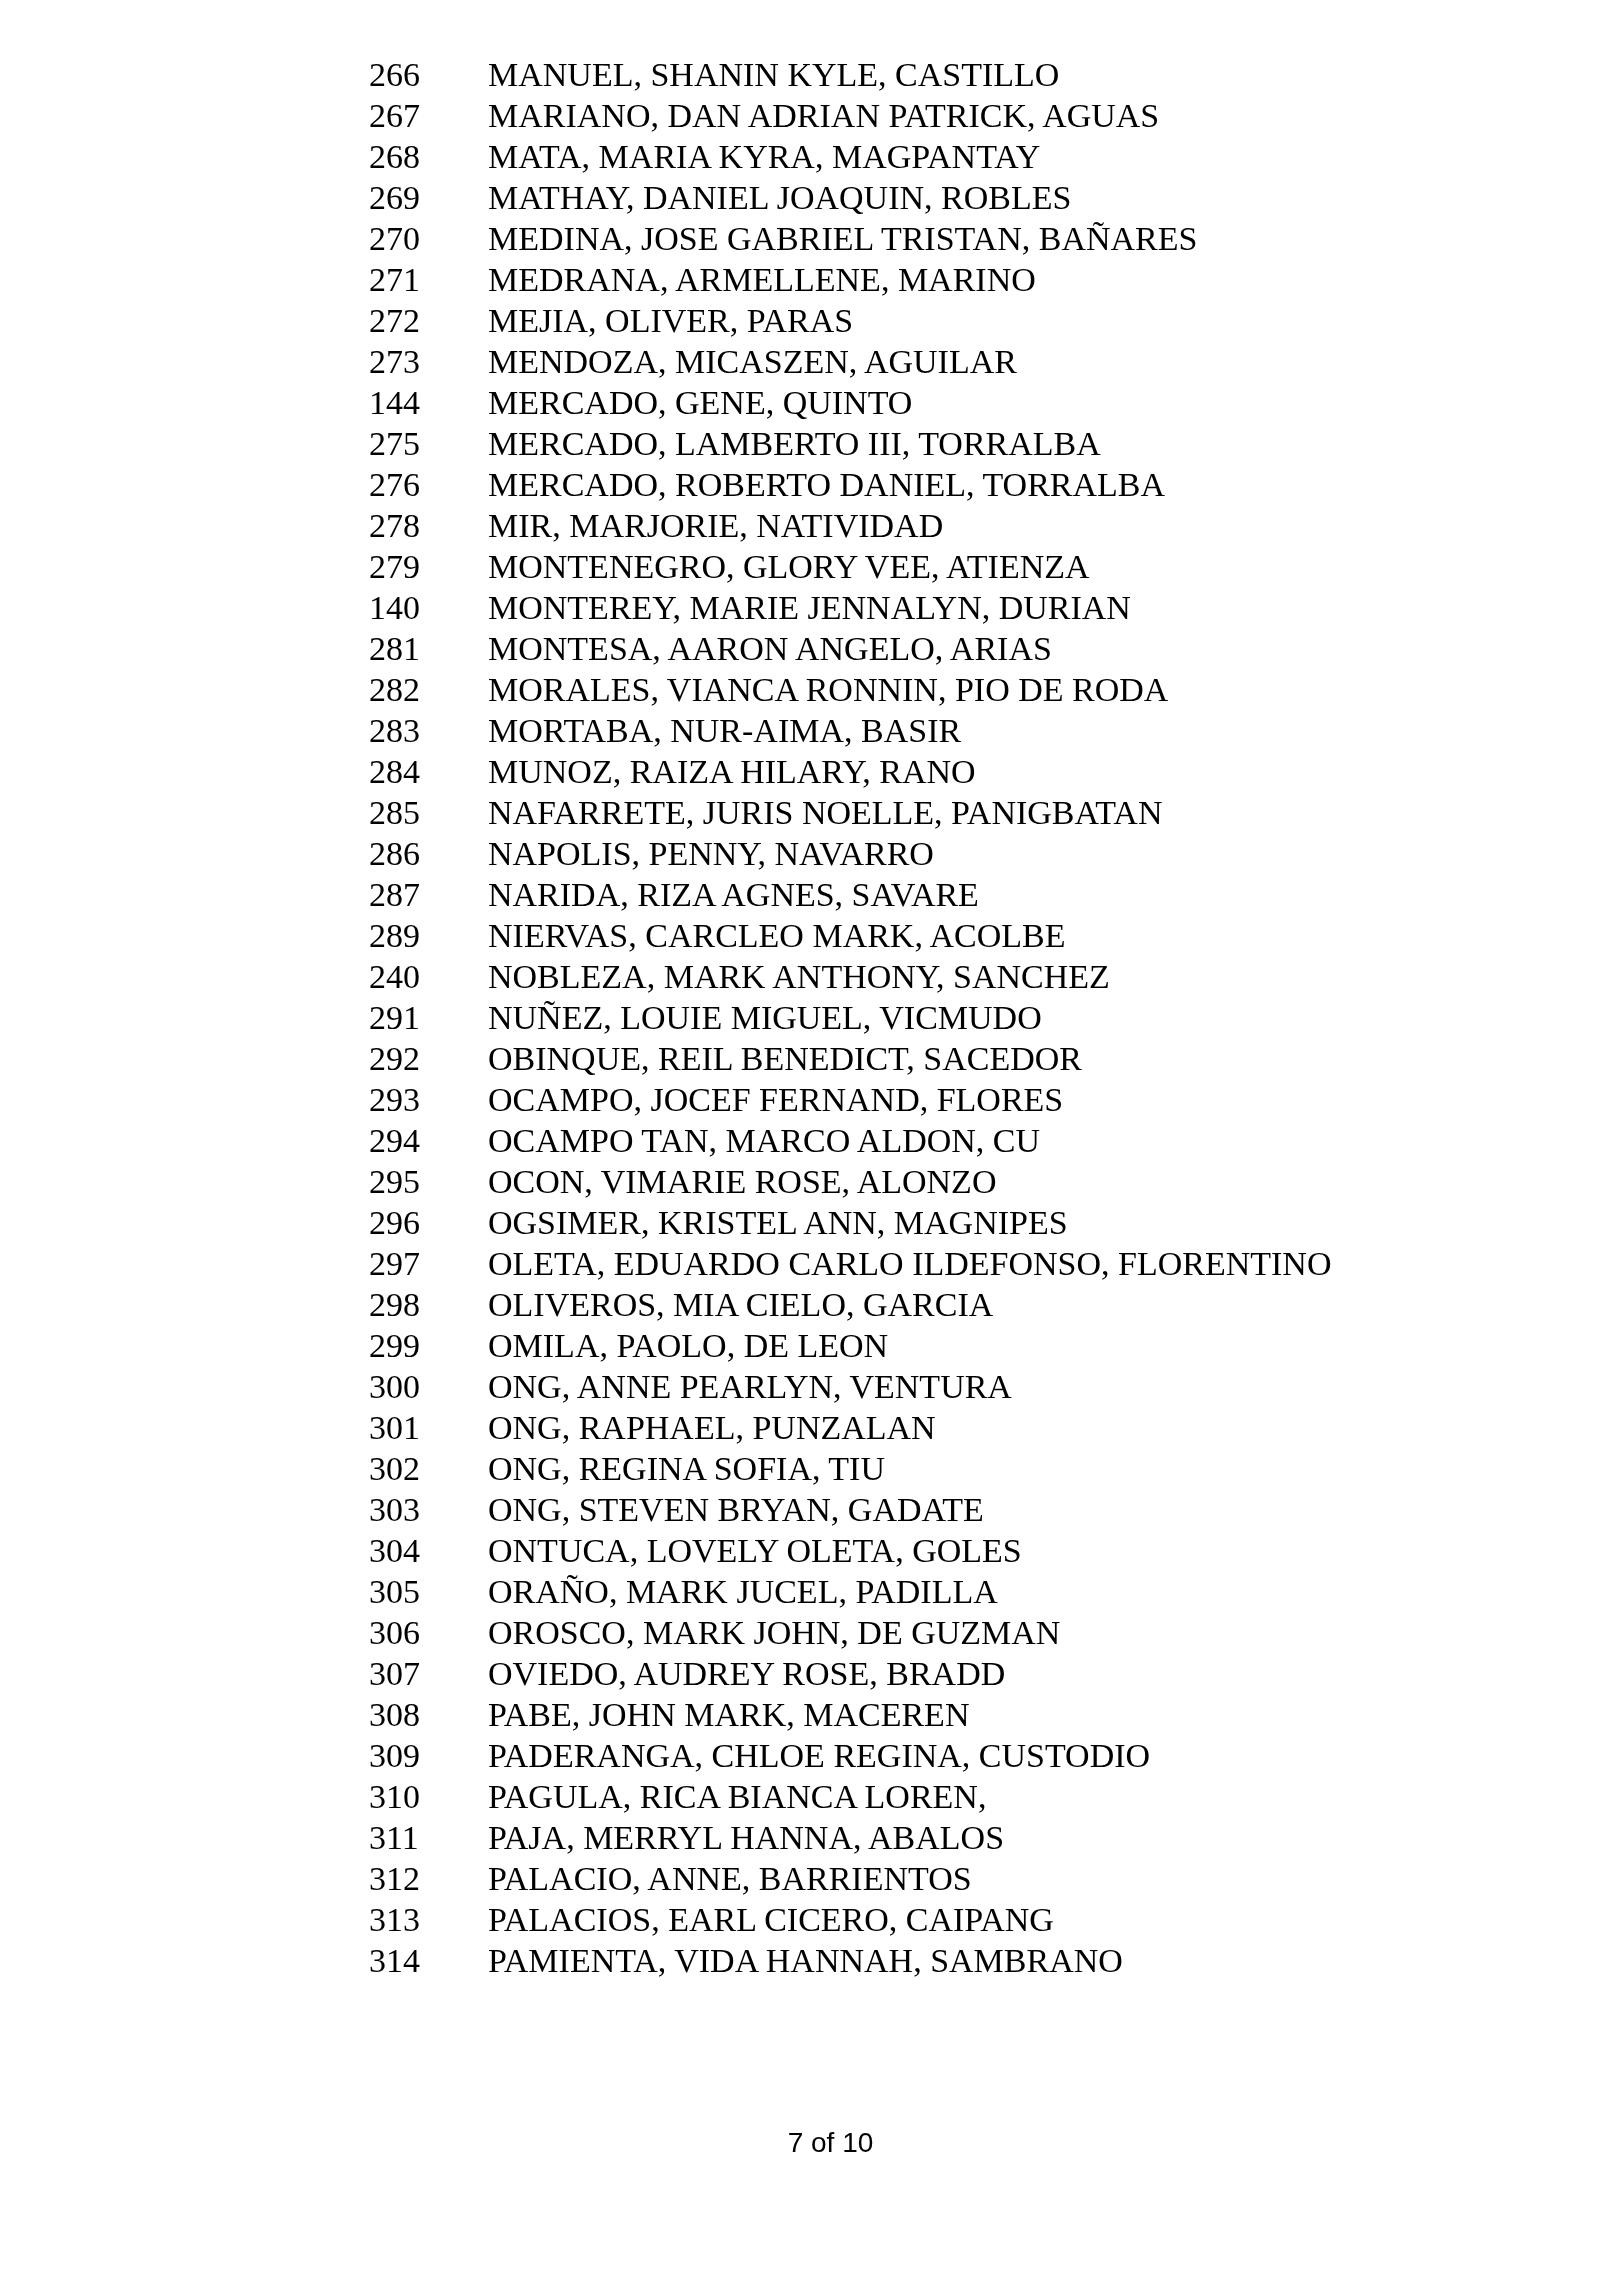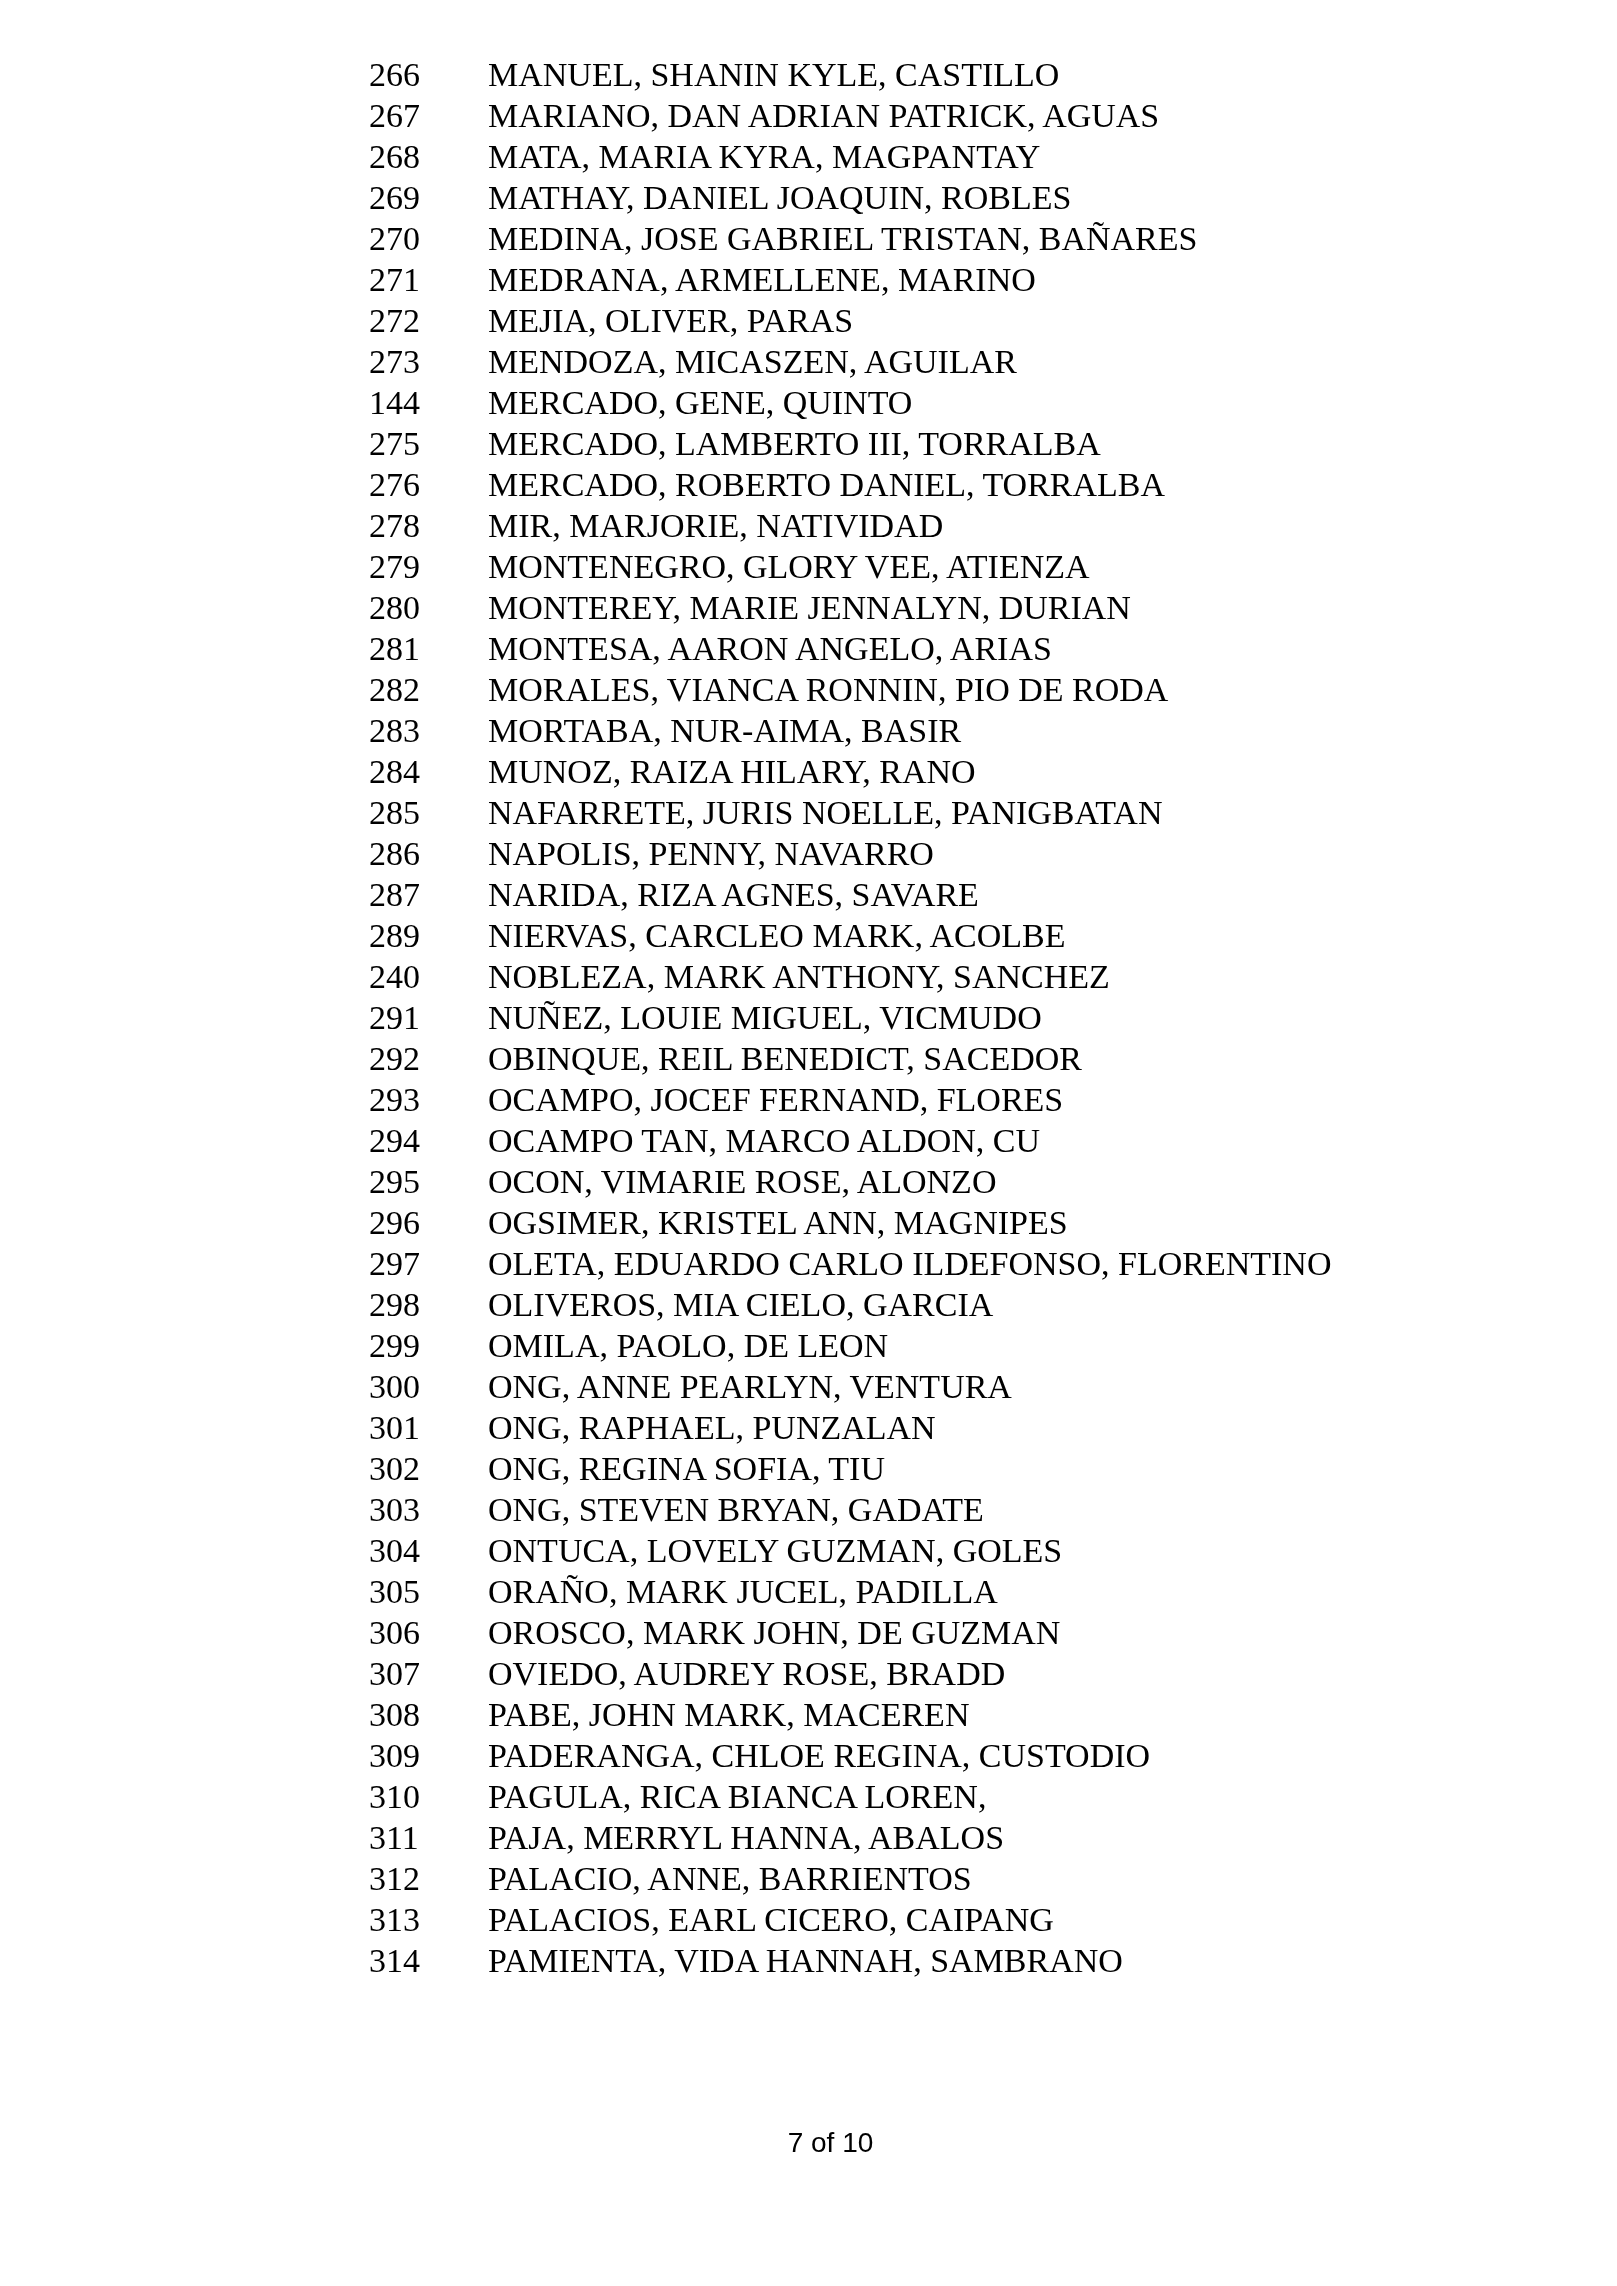--- a/index.html
+++ b/index.html
@@ -119,21 +119,21 @@
       <span class="num">278</span>
       <span class="nm">MIR, MARJORIE, NATIVIDAD</span>
     </div>
 
     <div class="row">
       <span class="num">279</span>
       <span class="nm">MONTENEGRO, GLORY VEE, ATIENZA</span>
     </div>
 
     <div class="row">
-      <span class="num">280</span>
+      <span class="num">140</span>
       <span class="nm">MONTEREY, MARIE JENNALYN, DURIAN</span>
     </div>
 
     <div class="row">
       <span class="num">281</span>
       <span class="nm">MONTESA, AARON ANGELO, ARIAS</span>
     </div>
 
     <div class="row">
       <span class="num">282</span>
@@ -236,21 +236,21 @@
       <span class="nm">ONG, REGINA SOFIA, TIU</span>
     </div>
 
     <div class="row">
       <span class="num">303</span>
       <span class="nm">ONG, STEVEN BRYAN, GADATE</span>
     </div>
 
     <div class="row">
       <span class="num">304</span>
-      <span class="nm">ONTUCA, LOVELY GUZMAN, GOLES</span>
+      <span class="nm">ONTUCA, LOVELY OLETA, GOLES</span>
     </div>
 
     <div class="row">
       <span class="num">305</span>
       <span class="nm">ORAÑO, MARK JUCEL, PADILLA</span>
     </div>
 
     <div class="row">
       <span class="num">306</span>
       <span class="nm">OROSCO, MARK JOHN, DE GUZMAN</span>

